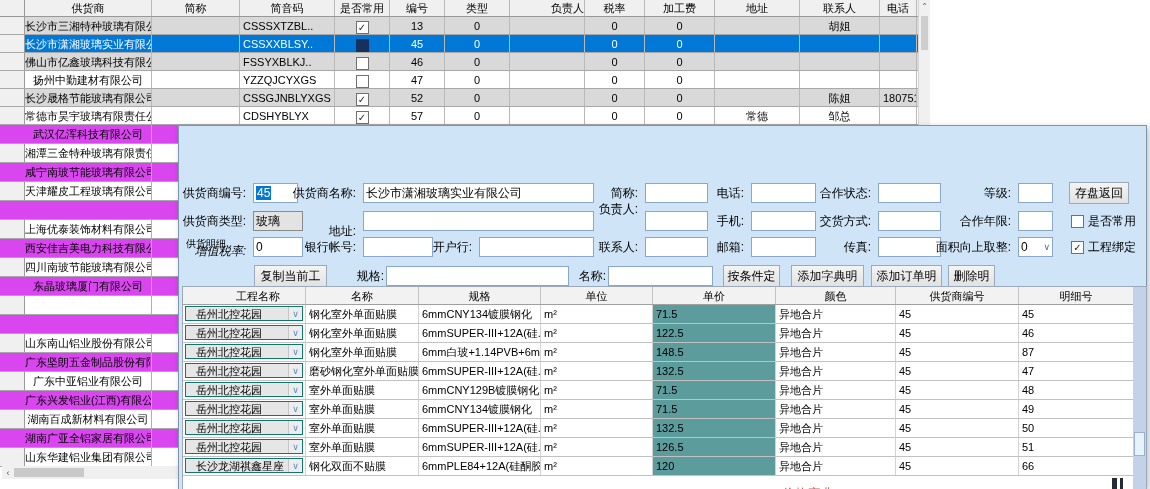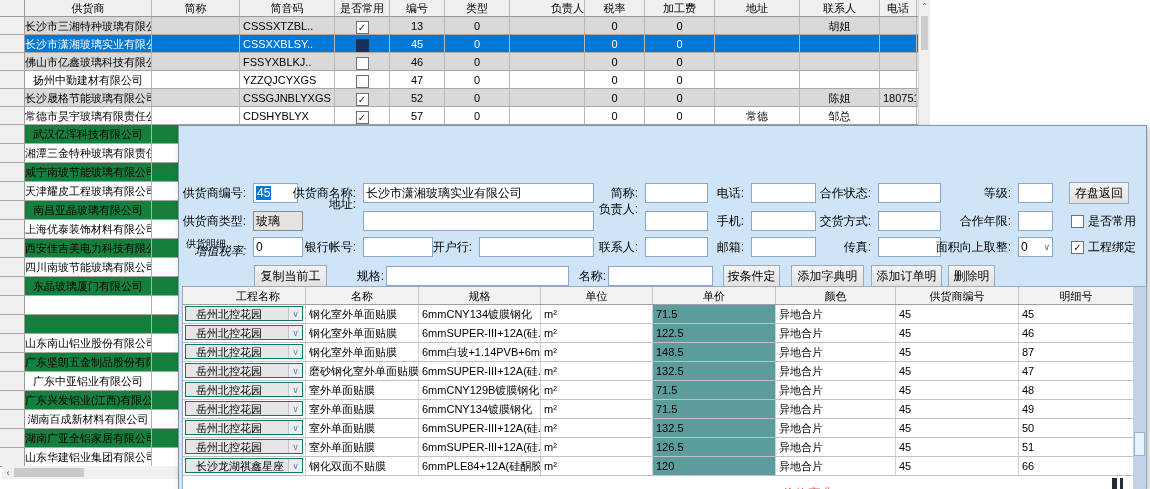--- a/index.html
+++ b/index.html
@@ -19,21 +19,21 @@
       line-height:11px;font-size:10px;color:#222;text-align:center;}
   .cb.on::before{content:"✓";}
   .cb.dark{background:#16325c;border-color:#16325c;}
   
   #bg-vscroll{position:absolute;left:918px;top:0;width:12px;height:125px;background:#f0f0f0;border-left:1px solid #d5d5d5;box-sizing:border-box;}
   #bg-vscroll .arr{height:14px;text-align:center;font-size:8px;color:#606060;line-height:14px;}
   #bg-vscroll .thumb{margin:2px 2px;height:34px;background:#cdcdcd;}
   
   #left-list{position:absolute;left:0;top:125px;width:178px;overflow:hidden;}
   .lrow{display:flex;height:19px;line-height:19px;border-bottom:1px solid #a8a8a8;box-sizing:border-box;background:#fff;}
-  .lrow.alt{background:#15803d;}
+  .lrow.alt{background:#d946ef;align-items:center;}
   .lname{width:127px;flex:none;text-align:center;overflow:hidden;white-space:nowrap;border-right:1px solid #b0b0b0;box-sizing:border-box;}
   .lstub{flex:1;}
   #hscroll{position:absolute;left:2px;top:466px;width:176px;height:13px;background:#f0f0f0;display:flex;align-items:center;}
   #hscroll .arr{width:12px;text-align:center;font-size:9px;color:#555;}
   #hscroll .thumb{width:70px;height:9px;background:#c9c9c9;}
   
   #dialog{position:absolute;left:178px;top:125px;width:969px;height:364px;background:#cfe4f7;
     border:1px solid #7f94ad;border-bottom:none;box-sizing:border-box;box-shadow:2px 2px 6px rgba(0,0,0,.25);}
   #titlebar{position:absolute;left:0;top:0;width:100%;height:27px;background:#fff;}
   #form-icon{position:absolute;left:9px;top:7px;width:13px;height:13px;}
@@ -202,21 +202,20 @@
         <div class="lname">咸宁南玻节能玻璃有限公司</div>
         <div class="lstub"></div>
       </div>
       <div class="lrow">
         <div class="gut"></div>
         <div class="lname">天津耀皮工程玻璃有限公司</div>
         <div class="lstub"></div>
       </div>
       <div class="lrow alt">
         <div class="gut"></div>
-        <div class="lname">南昌亚晶玻璃有限公司</div>
         <div class="lstub"></div>
       </div>
       <div class="lrow">
         <div class="gut"></div>
         <div class="lname">上海优泰装饰材料有限公司</div>
         <div class="lstub"></div>
       </div>
       <div class="lrow alt">
         <div class="gut"></div>
         <div class="lname">西安佳吉美电力科技有限公司</div>
@@ -294,21 +293,21 @@
           <div class="finput" style="left: 466px; top: 30px; width: 63px;"></div>
           <div class="flabel" style="right: 402px; top: 30px;">电话:</div>
           <div class="finput" style="left: 572px; top: 30px; width: 65px;"></div>
           <div class="flabel" style="right: 275px; top: 30px;">合作状态:</div>
           <div class="finput" style="left: 699px; top: 30px; width: 63px;"></div>
           <div class="flabel" style="right: 135px; top: 30px;">等级:</div>
           <div class="finput" style="left: 839px; top: 30px; width: 35px;"></div>
           <div class="wbtn" style="left: 890px; top: 29px; width: 60px;">存盘返回</div>
           <div class="flabel" style="right: 900px; top: 58px;">供货商类型:</div>
           <div class="finput ro" style="left: 74px; top: 58px; width: 50px;">玻璃</div>
-          <div class="flabel" style="right: 790px; top: 41px;">地址:</div>
+          <div class="flabel" style="right: 790px; top: 68px;">地址:</div>
           <div class="finput" style="left: 184px; top: 58px; width: 231px;"></div>
           <div class="flabel" style="right: 508px; top: 46px;">负责人:</div>
           <div class="finput" style="left: 466px; top: 58px; width: 63px;"></div>
           <div class="flabel" style="right: 402px; top: 58px;">手机:</div>
           <div class="finput" style="left: 572px; top: 58px; width: 65px;"></div>
           <div class="flabel" style="right: 275px; top: 58px;">交货方式:</div>
           <div class="finput" style="left: 699px; top: 58px; width: 63px;"></div>
           <div class="flabel" style="right: 135px; top: 58px;">合作年限:</div>
           <div class="finput" style="left: 839px; top: 58px; width: 35px;"></div>
           <div class="fcheck" style="left: 892px; top: 58px;"><span class="cb"></span><span>是否常用</span></div>

